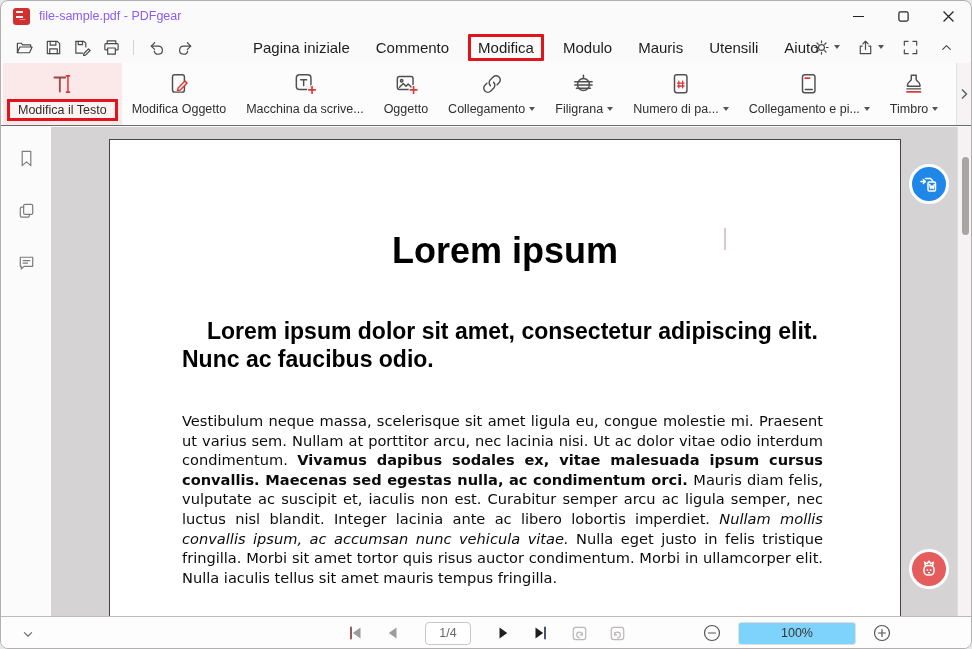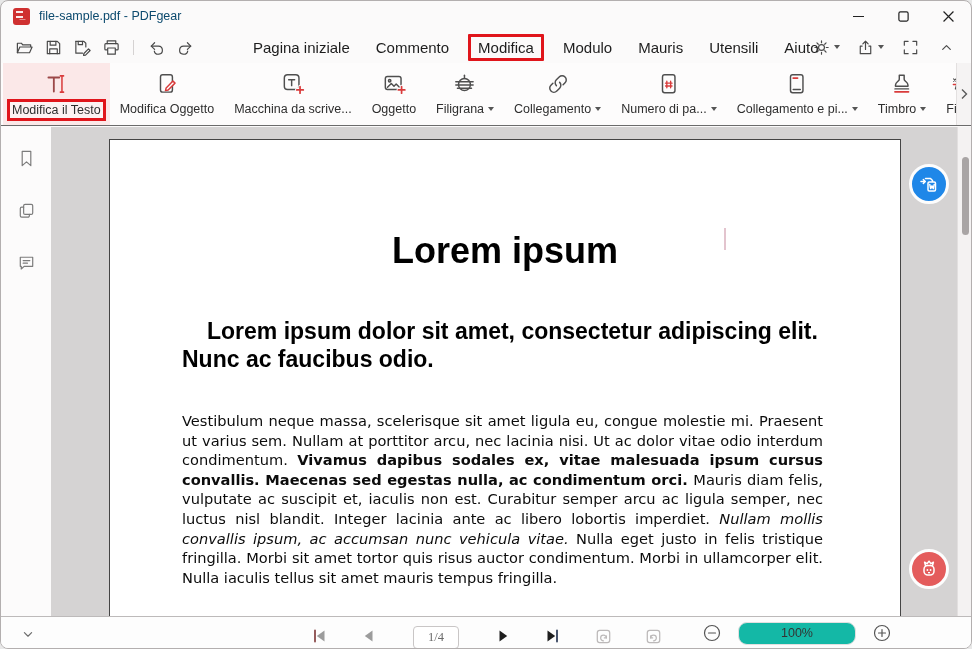--- a/index.html
+++ b/index.html
@@ -5,21 +5,21 @@
   * { margin:0; padding:0; box-sizing:border-box; }
   html,body { background:#e8e8e8; font-family:"Liberation Sans", sans-serif; }
   .app { position:relative; width:972px; height:649px; background:#fbfafa;
          border:1px solid #b3afaf; border-radius:8px; overflow:hidden; }
 
   
   .titlebar { height:30px; display:flex; align-items:center; padding-left:12px; }
   .app-logo { width:17px; height:17px; background:#cf3030; border-radius:3px; position:relative; flex:0 0 auto; }
   .app-logo::after { content:""; position:absolute; left:3px; top:3px; width:7px; height:2px;
                      background:#fff; box-shadow:0 5px 0 #fff, 3px 8px 0 -0.5px #fff; opacity:.9; }
-  .win-title { font-size:12.5px; color:#0c4a6e; margin-left:9px; }
+  .win-title { font-size:12.5px; color:#8b5cf6; margin-left:9px; }
   .win-controls { margin-left:auto; display:flex; height:30px; }
   .win-btn { width:45px; height:30px; display:flex; align-items:center; justify-content:center; background:transparent; border:0; }
   .win-btn svg { stroke:#222; stroke-width:1.1; fill:none; }
 
   
   .menurow { height:32px; display:flex; align-items:center; position:relative; }
   .qat { display:flex; align-items:center; margin-left:10px; gap:3px; }
   .icon-btn { border:0; background:transparent; width:26px; height:26px; display:flex; align-items:center; justify-content:center; border-radius:4px; }
   .icon-btn svg { stroke:#4a4a4a; stroke-width:1.25; fill:none; stroke-linecap:round; stroke-linejoin:round; }
   .qat-sep { width:1px; height:15px; background:#d5d2d2; margin:0 6px; }
@@ -30,21 +30,21 @@
   .with-caret { display:flex; align-items:center; gap:3px; }
   .caret-down { width:0; height:0; border-left:3.5px solid transparent; border-right:3.5px solid transparent; border-top:4.5px solid #555; display:inline-block; }
 
   
   .toolbar { height:63px; background:#fdfcfc; border-bottom:1px solid #6b6b6b; display:flex; align-items:stretch; padding-left:2px; position:relative; }
   .tool { border:0; background:transparent; display:flex; flex-direction:column; align-items:center; justify-content:flex-start; gap:5px; padding:8px 10px 0 10px; }
   .tool svg { stroke:#4f4f4f; stroke-width:1.35; fill:none; stroke-linecap:round; stroke-linejoin:round; flex:0 0 auto; }
   .tool-label-row { display:flex; align-items:center; gap:4px; }
   .tool-label { font-size:12.5px; color:#2e2e2e; white-space:nowrap; }
   .tool.active { background:#fbe8e8; }
-  .tool.active .tool-label-row { border:3px solid #e0151b; padding:1px 2px; background:#fcf2f2; margin:-3px -6px 17px -6px; }
+  .tool.active .tool-label-row { border:3px solid #e0151b; padding:1px 8px; background:#fcf2f2; margin:-3px -6px 17px -6px; }
   .overflow-strip { position:absolute; right:0; top:0; bottom:0; width:15px; background:#f5f3f3; border-left:1px solid #e3e0e0;
                     display:flex; align-items:center; justify-content:center; }
   .overflow-strip svg { stroke:#5a5a5a; stroke-width:1.4; fill:none; }
 
   
   .main { position:absolute; top:126px; bottom:32px; left:0; right:0; display:flex; }
   .sidebar { width:50px; background:#fcfbfb; display:flex; flex-direction:column; align-items:center; padding-top:18px; gap:26px; }
   .sidebar .icon-btn svg { stroke:#7c7c7c; }
   .viewer { flex:1; background:#d5d3d3; position:relative; overflow:hidden; }
   .page { position:absolute; left:58px; top:12px; width:792px; height:620px; background:#fff; border:1px solid #454545; }
@@ -57,28 +57,28 @@
   .float-btn { position:absolute; right:22px; width:40px; height:40px; border-radius:50%; border:3px solid #fdfdfd; display:flex; align-items:center; justify-content:center; }
   .float-btn svg { stroke:#fff; stroke-width:1.5; fill:none; stroke-linecap:round; stroke-linejoin:round; }
   .btn-word { top:37px; background:#1f87e8; }
   .btn-robot { top:422px; background:#e45c5c; }
   .scroll-strip { position:absolute; right:0; top:0; bottom:0; width:14px; background:#f4f2f2; border-left:1px solid #e2dfdf; }
   .scroll-thumb { position:absolute; top:30px; left:3.5px; width:7px; height:78px; background:#a9a5a5; border-radius:4px; }
 
   
   .statusbar { position:absolute; left:0; right:0; bottom:0; height:32px; background:#fdfdfd; border-top:1px solid #bdbaba; }
   .sb-collapse { position:absolute; left:14px; top:4px; }
-  .nav-group { position:absolute; left:50%; top:0; height:32px; transform:translateX(-50%); display:flex; align-items:flex-end; gap:22px;font-family:Liberation Serif, serif; }
+  .nav-group { position:absolute; left:50%; top:0; height:32px; transform:translateX(-50%); display:flex; align-items:center; gap:10px; }
   .nav-btn { border:0; background:transparent; width:28px; height:26px; display:flex; align-items:center; justify-content:center; }
   .page-box { width:46px; height:23px; border:1px solid #c9c6c6; border-radius:4px; background:#fff; font-size:12.5px; color:#6a6a6a;
               display:flex; align-items:center; justify-content:center; margin:0 8px; }
   .zoom-group { position:absolute; right:76px; top:0; height:32px; display:flex; align-items:center; gap:13px; }
   .zoom-btn { border:0; background:transparent; display:flex; align-items:center; justify-content:center; width:26px; height:26px; }
   .zoom-btn svg { stroke:#555; stroke-width:1.2; fill:none; stroke-linecap:round; }
-  .zoom-box { width:118px; height:23px; background:#14b8a6; border:1px solid #e2dfdf; border-radius:9px; font-size:12.5px; color:#333;
+  .zoom-box { width:118px; height:23px; background:#7dd3fc; border:1px solid #e2dfdf; border-radius:3px; font-size:12.5px; color:#333;
               display:flex; align-items:center; justify-content:center; }
 </style>
 </head>
 <body>
 
 <div class="app">
 
   <div class="titlebar">
     <div class="app-logo"></div>
     <span class="win-title">file-sample.pdf - PDFgear</span>
@@ -226,37 +226,37 @@
         <path d="M19 14.5v6M16 17.5h6" stroke="#fdfcfc" stroke-width="3.4"></path>
         <path d="M19 14.5v6M16 17.5h6" stroke="#d93b3b" stroke-width="1.6"></path>
       </svg>
       <span class="tool-label-row">
           <span class="tool-label">Oggetto</span>
         </span>
     </button>
 
     <button class="tool">
       <svg width="26" height="26" viewBox="0 0 24 24">
+        <path d="M10.5 13.5a3.8 3.8 0 0 1 0-5.4l2.6-2.6a3.8 3.8 0 0 1 5.4 5.4l-1.8 1.8"></path>
+        <path d="M13.5 10.5a3.8 3.8 0 0 1 0 5.4l-2.6 2.6a3.8 3.8 0 0 1-5.4-5.4l1.8-1.8"></path>
+      </svg>
+      <span class="tool-label-row">
+          <span class="tool-label">Collegamento</span>
+          <span class="caret-down"></span>
+        </span>
+    </button>
+
+    <button class="tool">
+      <svg width="26" height="26" viewBox="0 0 24 24">
         <path d="M11.5 4v3"></path>
         <circle cx="11.5" cy="12.5" r="5.5"></circle>
         <path d="M3.5 10h16M3.5 13h16M5 16h13"></path>
       </svg>
       <span class="tool-label-row">
           <span class="tool-label">Filigrana</span>
-          <span class="caret-down"></span>
-        </span>
-    </button>
-
-    <button class="tool">
-      <svg width="26" height="26" viewBox="0 0 24 24">
-        <path d="M10.5 13.5a3.8 3.8 0 0 1 0-5.4l2.6-2.6a3.8 3.8 0 0 1 5.4 5.4l-1.8 1.8"></path>
-        <path d="M13.5 10.5a3.8 3.8 0 0 1 0 5.4l-2.6 2.6a3.8 3.8 0 0 1-5.4-5.4l1.8-1.8"></path>
-      </svg>
-      <span class="tool-label-row">
-          <span class="tool-label">Collegamento</span>
           <span class="caret-down"></span>
         </span>
     </button>
 
     <button class="tool">
       <svg width="26" height="26" viewBox="0 0 24 24">
         <rect x="6" y="3.5" width="11.5" height="16.5" rx="2"></rect>
         <path d="M10 9.5v6M13.5 9.5v6M8.8 11.2h6M8.8 13.8h6" stroke="#d93b3b" stroke-width="1.25"></path>
       </svg>
       <span class="tool-label-row">

